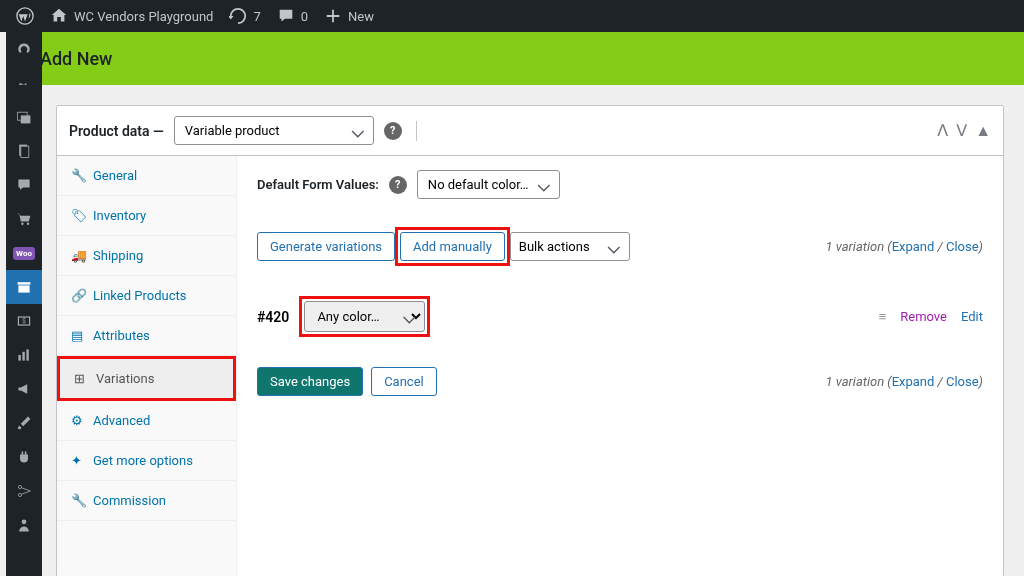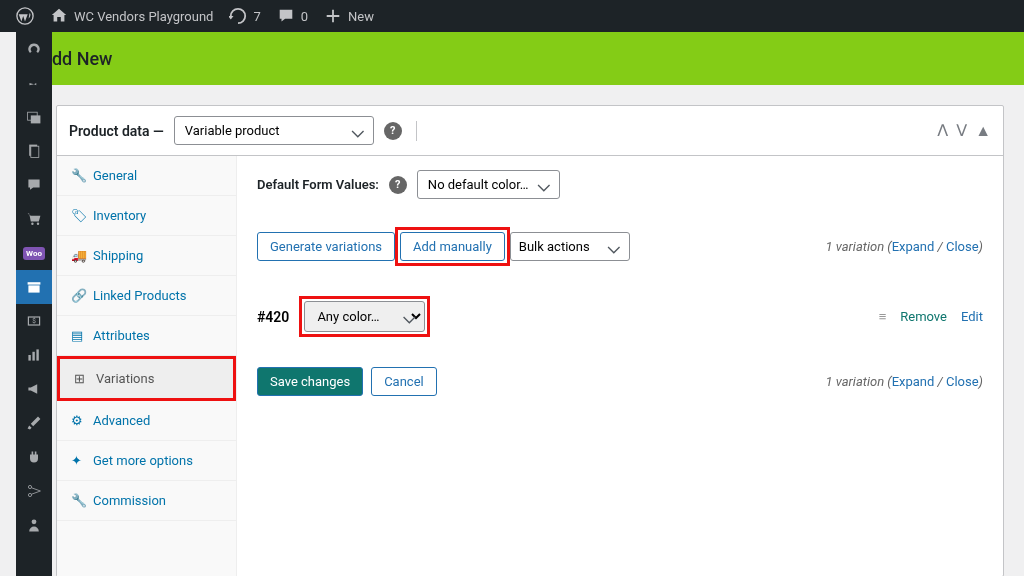--- a/index.html
+++ b/index.html
@@ -3,21 +3,21 @@
   <meta charset="utf-8">
   <style>
     * { margin: 0; padding: 0; box-sizing: border-box; font-family: -apple-system, BlinkMacSystemFont, "Segoe UI", Roboto, sans-serif; }
     body { background: #f0f0f1; width: 1024px; height: 576px; overflow: hidden; }
     
     
     .admin-bar { height: 32px; background: #1d2327; display: flex; align-items: center; padding: 0 8px; color: #c3c4c7; font-size: 13px; }
     .admin-bar-item { display: flex; align-items: center; padding: 0 8px; height: 32px; cursor: pointer; gap: 6px; }
     
     
-    .admin-sidebar { position: absolute; left: 16px; top: 32px; width: 36px; height: calc(100% - 32px); background: #1d2327; display: flex; flex-direction: column; }
+    .admin-sidebar { position: absolute; left: 6px; top: 32px; width: 36px; height: calc(100% - 32px); background: #1d2327; display: flex; flex-direction: column; }
     .sidebar-item { width: 36px; height: 34px; display: flex; align-items: center; justify-content: center; color: #a7aaad; cursor: pointer; }
     .sidebar-item.active { background: #2271b1; color: #fff; position: relative; }
     .sidebar-item.active::after { content: ''; position: absolute; right: -4px; top: 50%; transform: translateY(-50%); border: 4px solid transparent; border-left-color: #2271b1; }
     
     
     .content { margin-left: 36px; padding: 0 20px; }
     .page-header { background: #84cc16; padding: 16px 4px; margin: 0 -20px 20px; }
     .page-title { font-size: 18px; font-weight: 500; color: #1d2327; }
     
     
@@ -50,21 +50,21 @@
     .btn.primary { background: #0f766e; color: #fff; }
     
     .action-row { display: flex; align-items: center; gap: 0; margin-bottom: 20px; }
     .action-right { margin-left: auto; font-size: 13px; font-style: italic; color: #666; }
     .link { color: #2271b1; cursor: pointer; font-style: normal;}
     
     .variation-row { display: flex; align-items: center; gap: 10px; padding: 10px 0; }
     .variation-id { font-size: 14px; font-weight: 600; }
     .variation-select { padding: 6px 28px 6px 8px; border: 1px solid #8c8f94; border-radius: 3px; font-size: 13px; min-width: 100px; }
     .variation-actions { margin-left: auto; display: flex; align-items: center; gap: 14px; font-size: 13px; }
-    .remove-link { color: #0f766e; cursor: pointer; }
+    .remove-link { color: #a21caf; cursor: pointer; }
     .edit-link { color: #2271b1; cursor: pointer; }
     .hamburger { color: #999; cursor: grab; }
     
     .save-row { display: flex; align-items: center; gap: 8px; margin-top: 20px; }
     
     svg { width: 16px; height: 16px; }
     .admin-bar svg { width: 18px; height: 18px; }
   </style>
 </head>
 <body>

